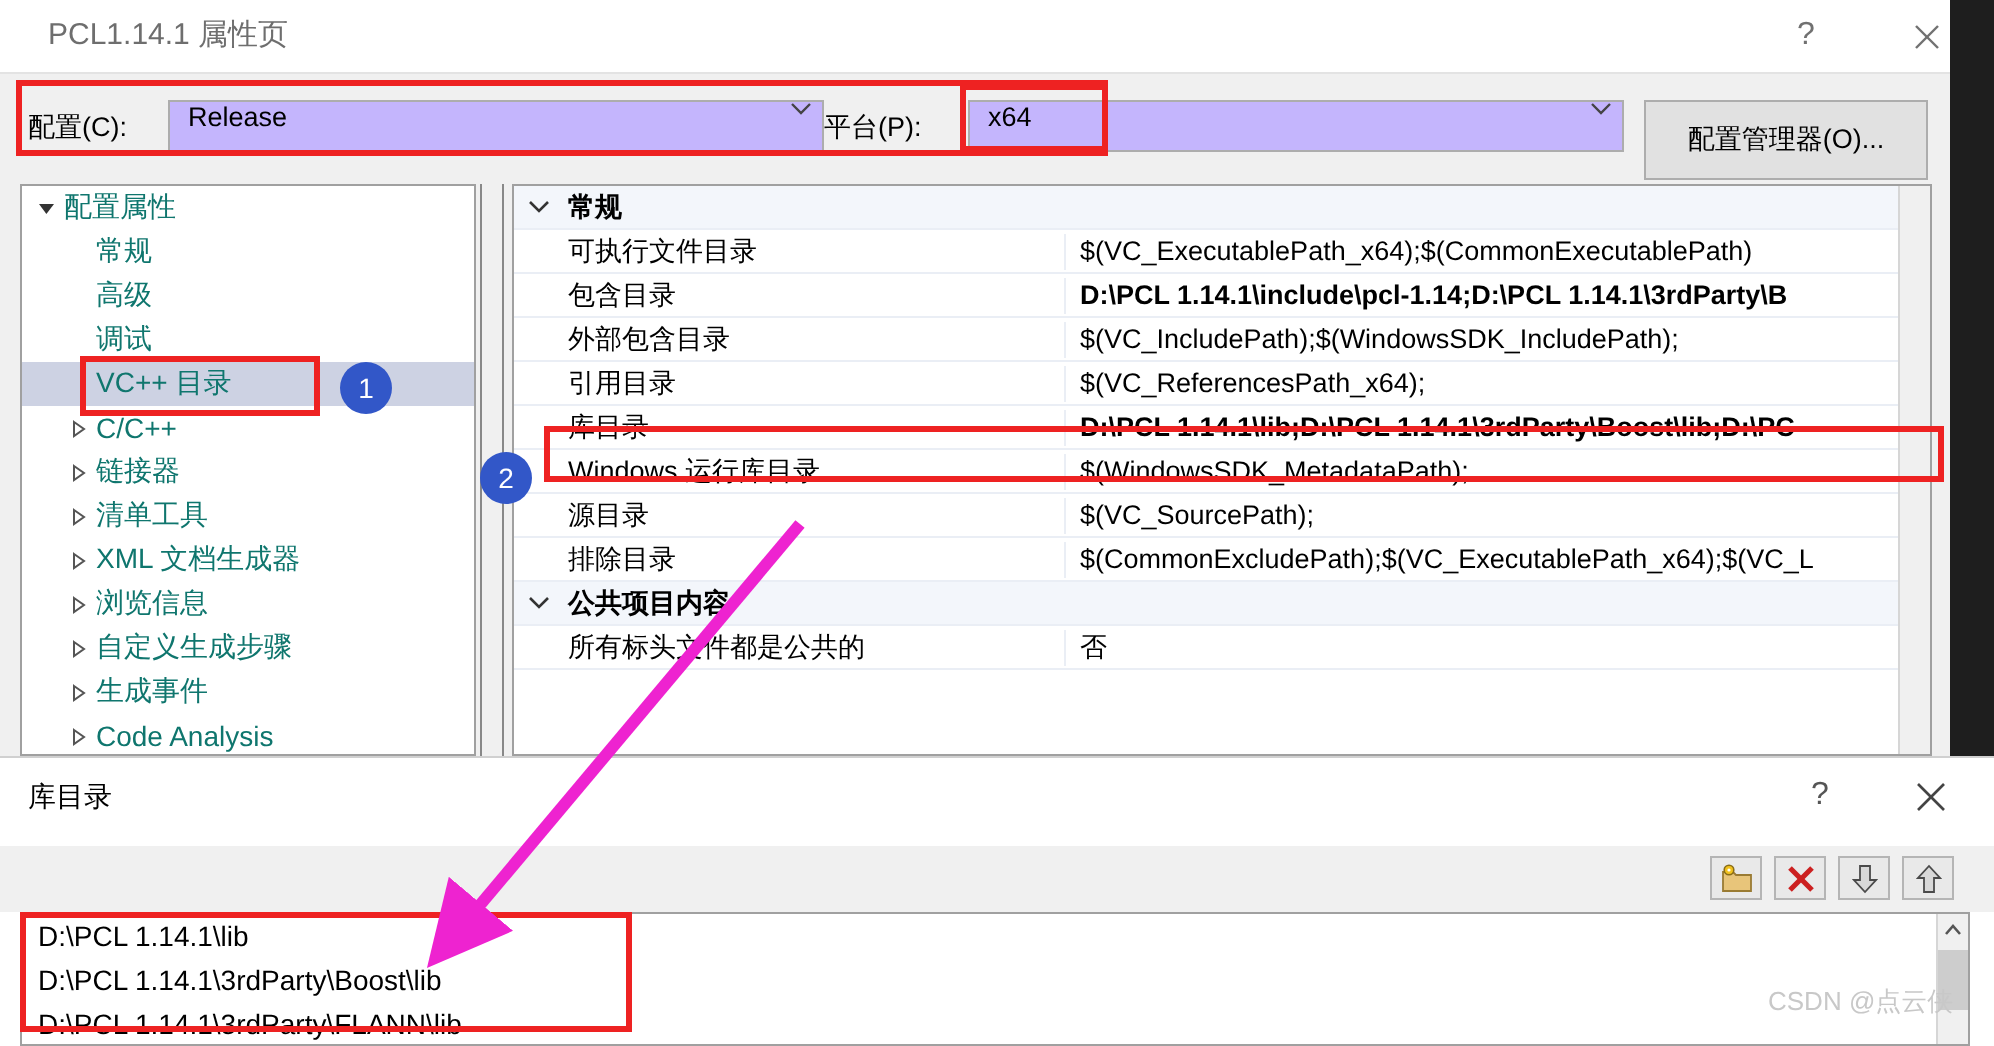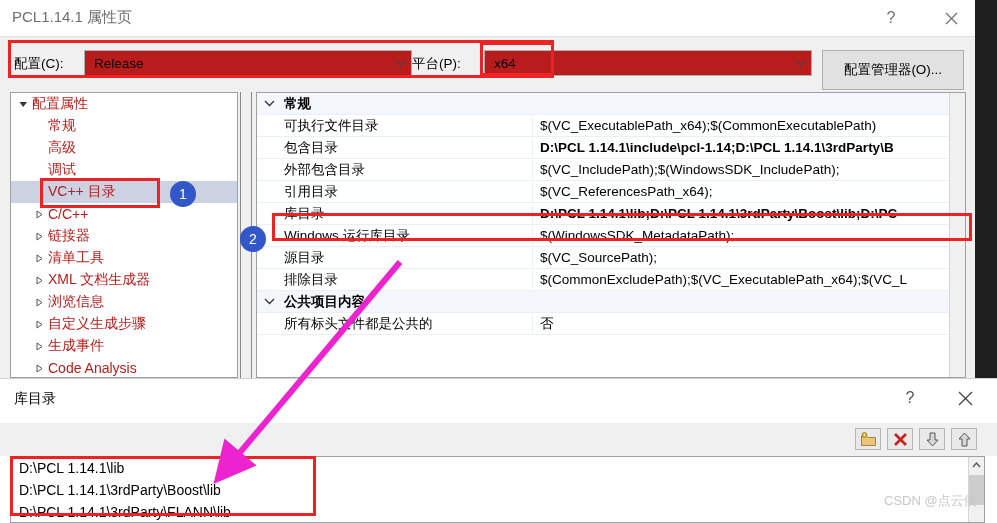--- a/index.html
+++ b/index.html
@@ -11,21 +11,21 @@
   }
 
   
   #propwin{
     position:absolute;left:0;top:0;width:975px;height:380px;
     background:#ffffff;overflow:hidden;
   }
 
   
   #titlebar{
-    position:absolute;left:0;top:0;width:975px;height:20px;
+    position:absolute;left:12px;top:0;width:975px;height:20px;
     background:#ffffff;
   }
   #wintitle{
     position:absolute;left:12px;top:8px;
     font-size:15px;color:#6e6e6e;white-space:nowrap;
   }
   .capbtn{
     position:absolute;top:0;width:46px;height:36px;
     display:flex;align-items:center;justify-content:center;
     color:#717171;font-size:15px;cursor:default;background:transparent;
@@ -39,23 +39,23 @@
     position:absolute;left:0;top:36px;width:975px;height:54px;
     background:#f0f0f0;border-top:1px solid #e3e3e3;
   }
   .lbl{
     position:absolute;font-size:13.5px;color:#000;white-space:nowrap;
   }
   #lblcfg{left:14px;top:55px;}
   #lblplat{left:412px;top:55px;}
 
   .combo{
-    position:absolute;height:26px;background:#b91c1c;
+    position:absolute;height:26px;background:#c4b5fd;
     border:1px solid #adadad;box-sizing:border-box;
-    display:flex;align-items:center;cursor:default;
+    display:flex;align-items:flex-start;cursor:default;
   }
   .combo .ctext{
     flex:1;padding-left:9px;font-size:13.5px;color:#000;
     white-space:nowrap;overflow:hidden;
   }
   .combo .carrow{
     width:22px;display:flex;align-items:center;justify-content:center;
   }
   #cfgcombo{left:84px;top:50px;width:328px;}
   #platcombo{left:484px;top:50px;width:328px;}
@@ -75,21 +75,21 @@
   }
 
   
   #treepanel{
     position:absolute;left:10px;top:2px;width:228px;height:286px;
     background:#ffffff;border:1px solid #a0a0a0;box-sizing:border-box;
     overflow:hidden;
   }
   .tnode{
     position:relative;height:22px;display:flex;align-items:center;
-    font-size:14px;color:#b91c1c;white-space:nowrap;cursor:default;
+    font-size:14px;color:#0f766e;white-space:nowrap;cursor:default;
   }
   .tnode.sel{background:#cdd2e3;}
   .texpander{
     width:16px;flex:0 0 16px;display:flex;align-items:center;justify-content:center;
   }
   .tlabel{padding-left:1px;}
 
   
   #splitter{
     position:absolute;left:240px;top:2px;width:12px;height:286px;

